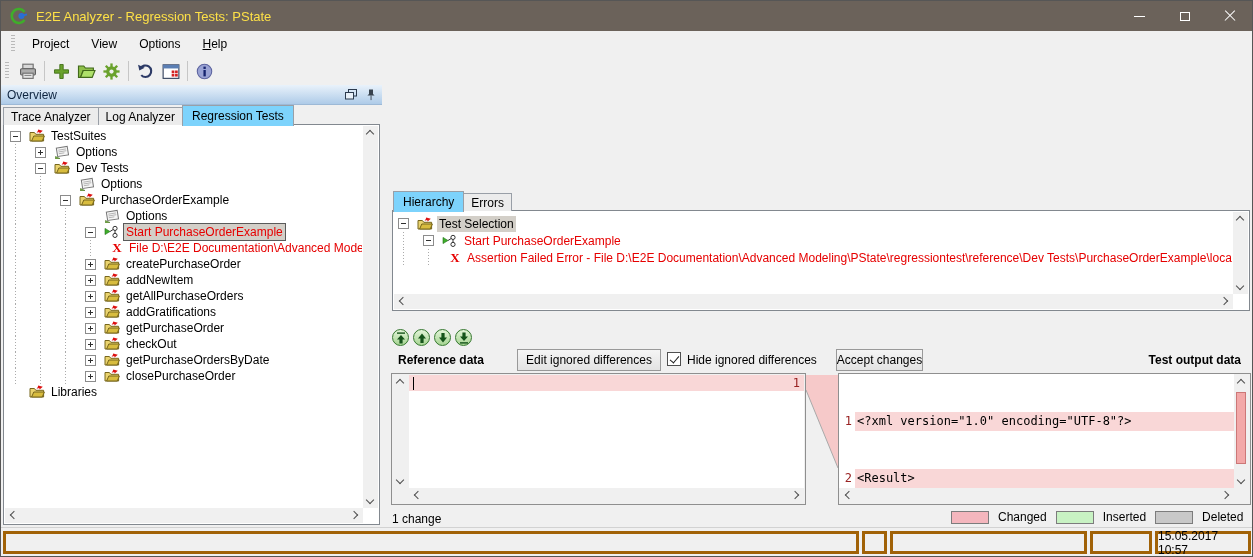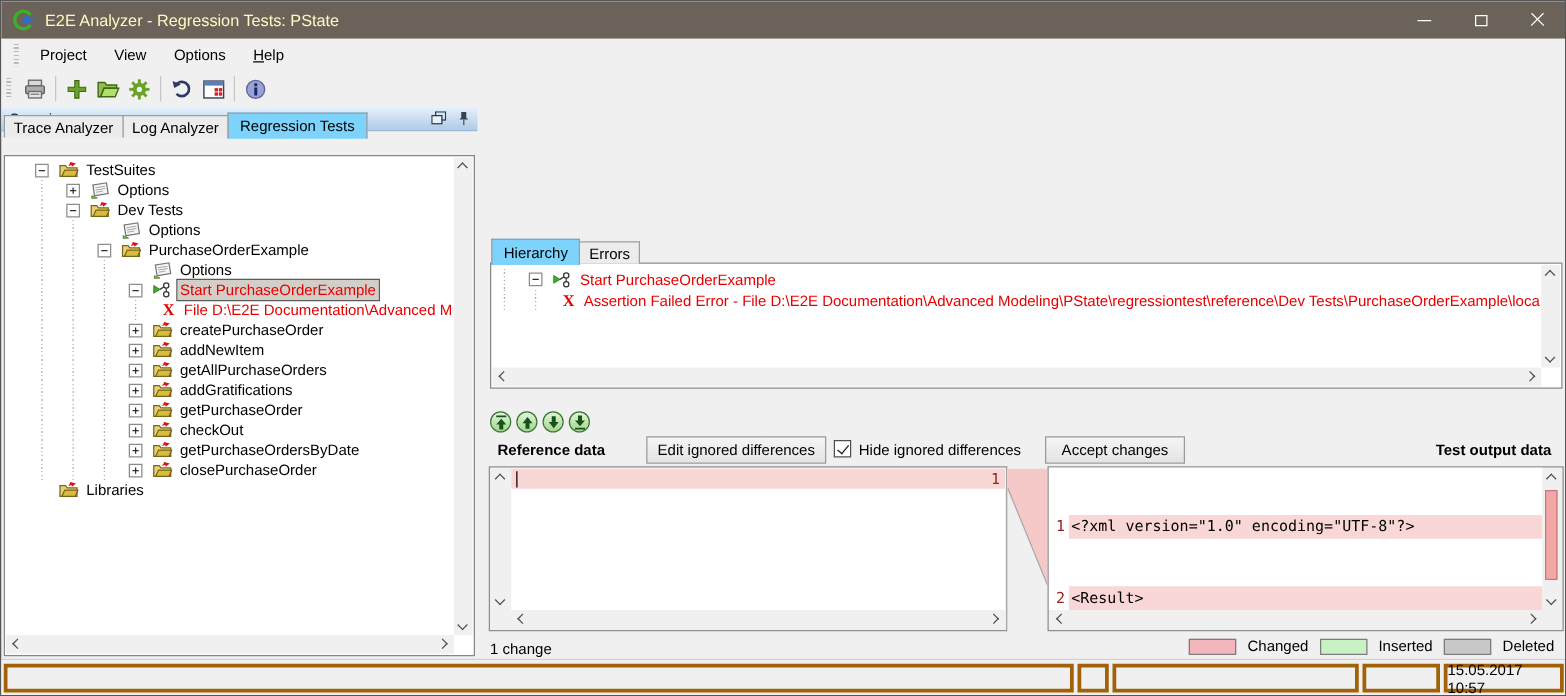--- a/index.html
+++ b/index.html
@@ -1,21 +1,21 @@
 <!DOCTYPE html>
 <html><head>
 <meta charset="utf-8">
 <style>
   *{margin:0;padding:0;box-sizing:border-box}
   html,body{background:#9a9a9a}
   body{font-family:"Liberation Sans",sans-serif;font-size:12px;color:#000}
   #window{position:relative;width:1253px;height:557px;background:#f0f0f0;border:1px solid #565656;overflow:hidden}
 
   
-  .titlebar{position:absolute;left:0;top:0;width:100%;height:30px;background:#6b625a;color:#fef9c3;display:flex;align-items:center}
+  .titlebar{position:absolute;left:0;top:0;width:100%;height:30px;background:#6b625a;color:#fde047;display:flex;align-items:center}
   .app-logo{margin:0 8px 0 9px;flex:none}
   .title-text{font-size:13px}
   .win-btns{position:absolute;right:0;top:0;height:30px;display:flex}
   .win-btn{width:45px;height:30px;display:flex;align-items:center;justify-content:center}
   .glyph-min{width:11px;height:1px;background:#fff}
   .glyph-max{width:10px;height:9px;border:1px solid #fff}
   .glyph-close{position:relative;width:12px;height:12px}
   .glyph-close::before,.glyph-close::after{content:"";position:absolute;left:-1px;top:5px;width:14px;height:1.4px;background:#fff}
   .glyph-close::before{transform:rotate(45deg)}
   .glyph-close::after{transform:rotate(-45deg)}
@@ -26,26 +26,26 @@
   .menu-item{display:block;padding:5px 11px;line-height:16px}
   .menu-item.accel::first-letter{text-decoration:underline}
   .toolbar{position:absolute;left:0;top:56px;width:100%;height:28px;background:#f0f0f0;display:flex;align-items:center;padding-left:4px}
   .tb-btn{width:25px;height:24px;display:flex;align-items:center;justify-content:center;flex:none}
   .tb-sep{width:1px;height:20px;background:#c6c6c6;margin:0 4px;flex:none}
 
   
   .ov-header{position:absolute;left:0;top:84px;width:381px;height:20px;background:linear-gradient(#e9f2fb,#aecbe8);border-bottom:1px solid #9db9d6;display:flex;align-items:center;padding:0 6px;color:#0f2540}
   .ov-icons{margin-left:auto;display:flex;gap:9px;align-items:center}
   .tabbar{position:absolute;display:flex;align-items:flex-end;z-index:3}
-  .tabbar.left{left:2px;top:88px;height:21px}
+  .tabbar.left{left:2px;top:103px;height:21px}
   .tab{height:18px;padding:0 7px;display:flex;align-items:center;background:#ececec;border:1px solid #999fa7;border-bottom:none;margin-right:-1px;white-space:nowrap}
   .tab.sel{height:21px;background:#7dd3fc;z-index:2;padding:0 9px;margin-bottom:-1px}
   .treebox{position:absolute;left:2px;top:123px;width:377px;height:401px;background:#fff;border:1px solid #82888f;overflow:hidden;z-index:1}
   .tree{position:absolute;left:0;top:3px;right:17px;overflow:hidden}
-  .trow{display:flex;align-items:center;height:16px;white-space:nowrap;padding-left:24px}
+  .trow{display:flex;align-items:center;height:16px;white-space:nowrap;padding-left:6px}
   .trow .sp{width:25px;align-self:stretch;position:relative;flex:none}
   .trow .sp::after{content:"";position:absolute;left:5px;top:0;bottom:0;width:1px;background:repeating-linear-gradient(180deg,#ababab 0 1px,transparent 1px 3px)}
   .ebslot{width:19px;display:flex;align-items:center;flex:none}
   .eb{width:11px;height:11px;border:1px solid #8c8c8c;background:#fff;position:relative;flex:none}
   .eb::before{content:"";position:absolute;left:2px;right:2px;top:4px;height:1px;background:#2f2f2f}
   .eb.plus::after{content:"";position:absolute;top:2px;bottom:2px;left:4px;width:1px;background:#2f2f2f}
   .ti{width:16px;height:14px;flex:none;margin-right:4px}
   .tl{padding:1px 2px}
   .trow.red .tl{color:#e60000}
   .tl.selgray{background:#d3cfc8;outline:1px solid #5a5a5a}
@@ -92,21 +92,21 @@
   
   .navrow{position:absolute;left:391px;top:328px;display:flex;gap:4px}
   .navbtn{width:17px;height:17px;border-radius:50%;border:1px solid #35782f;background:linear-gradient(#e2f4d8,#a6d492);display:flex;align-items:center;justify-content:center}
   .navbtn svg{width:10px;height:12px;fill:#14531a}
   .lbl-bold{font-weight:bold}
   .ref-label{position:absolute;left:397px;top:352px}
   .edit-btn{position:absolute;left:516px;top:348px;width:144px;height:22px}
   .cbx{position:absolute;left:666px;top:351px;width:14px;height:14px;border:1px solid #4f4f4f;background:#fff}
   .cbx::after{content:"";position:absolute;left:3.5px;top:0.5px;width:4px;height:8px;border:solid #1c1c1c;border-width:0 1.8px 1.8px 0;transform:rotate(40deg)}
   .cbx-label{position:absolute;left:686px;top:352px}
-  .accept-btn{position:absolute;left:835px;top:348px;width:112px;height:22px}
+  .accept-btn{position:absolute;left:835px;top:348px;width:87px;height:22px}
   .out-label{position:absolute;left:1141px;top:352px;width:99px;text-align:right}
 
   .diffpanel{position:absolute;top:372px;height:132px;border:1px solid #8f8f8f;background:#f0f0f0;overflow:hidden}
   .ldp{left:390px;width:415px}
   .rdp{left:837px;width:413px}
   .mono{font-family:"DejaVu Sans Mono",monospace;font-size:12px;line-height:19px;white-space:pre}
   .ldp-vsb{left:1px;top:1px;bottom:16px}
   .ldp-content{position:absolute;left:17px;top:1px;right:1px;bottom:16px;background:#fff}
   .ldp-line1{height:16px;background:#f9d7d7;display:flex;align-items:center;justify-content:space-between;padding:0 4px;color:#992222;font-family:"DejaVu Sans Mono",monospace}
   .caret{width:1px;height:13px;background:#000}
@@ -517,20 +517,29 @@
   </div>
 
 
   <div class="tabbar res">
     <div class="tab sel">Hierarchy</div>
     <div class="tab">Errors</div>
   </div>
 
   <div class="hierbox">
     <div class="hier-tree">
+      <div class="trow">
+          <span class="ebslot">
+            <span class="eb"></span>
+          </span>
+          <svg class="ti">
+            <use href="#s-folder"></use>
+          </svg>
+          <span class="tl selplain">Test Selection</span>
+        </div>
       <div class="trow red">
           <i class="sp"></i>
           <span class="ebslot">
             <span class="eb"></span>
           </span>
           <svg class="ti">
             <use href="#s-test"></use>
           </svg>
           <span class="tl">Start PurchaseOrderExample</span>
         </div>

